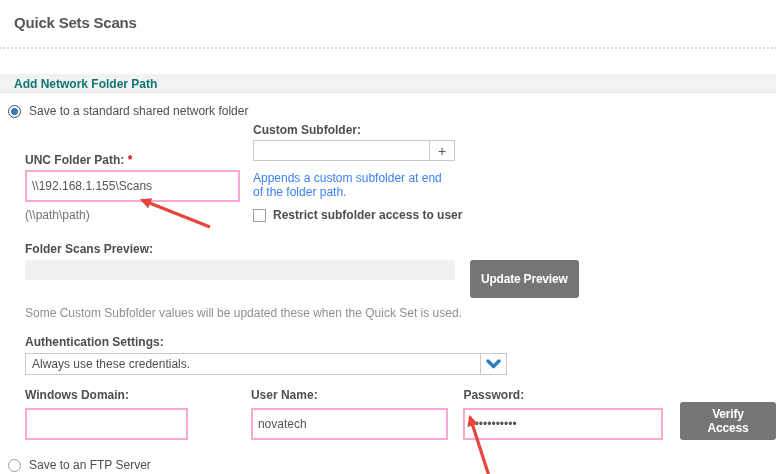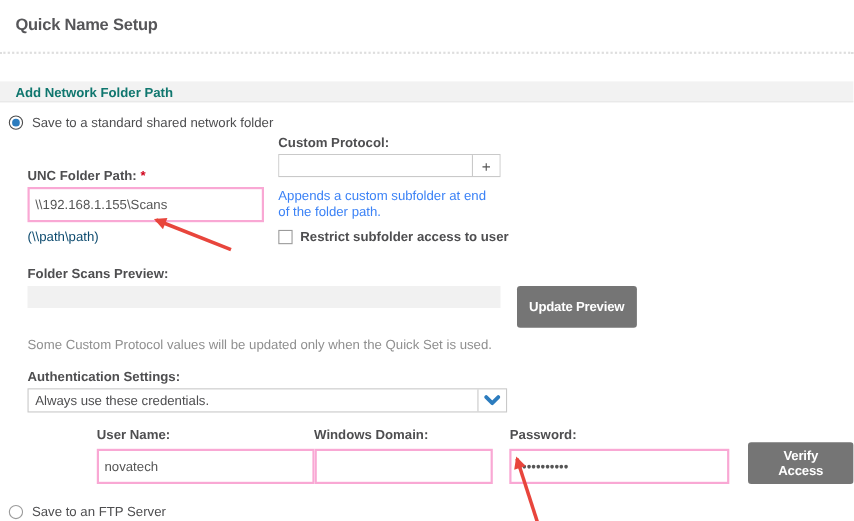--- a/index.html
+++ b/index.html
@@ -30,21 +30,21 @@
   .col-unc { width:215px; }
   .col-sub { width:202px; margin-left:13px; }
 
   .field-label { font-weight:bold; margin-bottom:3px; white-space:nowrap; }
   .req { color:#d0021b; font-weight:bold; }
 
   .text-input { width:100%; height:32px; border:2px solid #f9a8d4;
     background:#fff; font-family:"Liberation Sans", sans-serif;
     font-size:12px; color:#555; padding:0 5px; outline:none; }
 
-  .hint { color:#0c4a6e; margin-top:6px; }
+  .hint { color:#737373; margin-top:6px; }
 
   .input-group { display:flex; width:202px; height:21px; border:1px solid #c9c9c9; background:#fff; }
   .input-group input { flex:1; border:none; height:19px; font-family:"Liberation Sans", sans-serif;
     font-size:12px; color:#555; padding:0 5px; outline:none; min-width:0; }
   .plus-btn { flex:0 0 25px; border-left:1px solid #c9c9c9; background:#fff;
     display:flex; align-items:center; justify-content:center; font-size:14px;
     color:#555; cursor:pointer; }
 
   .help-text { color:#3b82f6; margin-top:10px; line-height:14px; width:200px; }
 
@@ -55,21 +55,21 @@
   .preview-block { margin-top:20px; }
   .preview-row { display:flex; align-items:flex-start; margin-top:4px; }
   .preview-box { width:430px; height:20px; background:#f1f1f1; border:none; }
   .btn { background:#757575; color:#fff; font-weight:bold; font-size:12px;
     font-family:"Liberation Sans", sans-serif; border:none; border-radius:3px;
     height:38px; padding:0 11px; cursor:pointer; letter-spacing:-0.2px; }
   .btn-update { margin-left:15px; }
   .note { color:#8f8f8f; margin-top:8px; }
 
   .auth-block { margin-top:15px; }
-  .dropdown { display:flex; width:436px; height:22px; border:1px solid #c9c9c9;
+  .dropdown { display:flex; width:482px; height:22px; border:1px solid #c9c9c9;
     background:#fff; margin-top:4px; cursor:pointer; }
   .dropdown-value { flex:1; display:flex; align-items:center; padding-left:6px; color:#4e4e50; }
   .dropdown-arrow { flex:0 0 26px; border-left:1px solid #c9c9c9;
     display:flex; align-items:center; justify-content:center; }
 
   .cred-row { display:flex; margin-top:13px; align-items:flex-end; }
   .cred-field { display:flex; flex-direction:column; }
   .cred-field .text-input { margin-top:3px; }
   .f-domain { width:165px; }
   .f-user { width:200px; margin-left:63px; }
@@ -78,21 +78,21 @@
 
   .ftp-desc { color:#8f8f8f; margin:8px 0 0 8px; }
 
   .arrows { position:absolute; left:0; top:0; pointer-events:none; }
 </style>
 </head>
 <body>
 
 <div class="page">
 
-  <div class="page-title">Quick Name Setup</div>
+  <div class="page-title">Quick Sets Scans</div>
   <div class="divider"></div>
 
   <div class="section-header">Add Network Folder Path</div>
 
   <div class="radio-row">
     <span class="radio selected"></span>
     <span class="radio-label">Save to a standard shared network folder</span>
   </div>
 
   <div class="form-area">
@@ -101,62 +101,62 @@
       <div class="col-unc">
         <div class="field-label">
           <span>UNC Folder Path:</span>
           <span class="req">*</span>
         </div>
         <input class="text-input" type="text" value="\\192.168.1.155\Scans" style="">
         <div class="hint">(\\path\path)</div>
       </div>
 
       <div class="col-sub">
-        <div class="field-label">Custom Protocol:</div>
+        <div class="field-label">Custom Subfolder:</div>
         <div class="input-group">
           <input type="text" value="" style="">
           <div class="plus-btn">+</div>
         </div>
         <div class="help-text">Appends a custom subfolder at end of the folder path.</div>
         <div class="checkbox-row">
           <span class="checkbox"></span>
           <span class="checkbox-label">Restrict subfolder access to user</span>
         </div>
       </div>
     </div>
 
     <div class="preview-block">
       <div class="field-label">Folder Scans Preview:</div>
       <div class="preview-row">
         <div class="preview-box"></div>
         <button class="btn btn-update">Update Preview</button>
       </div>
-      <div class="note">Some Custom Protocol values will be updated only when the Quick Set is used.</div>
+      <div class="note">Some Custom Subfolder values will be updated these when the Quick Set is used.</div>
     </div>
 
     <div class="auth-block">
       <div class="field-label">Authentication Settings:</div>
       <div class="dropdown">
         <div class="dropdown-value">Always use these credentials.</div>
         <div class="dropdown-arrow">
           <svg width="15" height="10" viewBox="0 0 15 10">
             <polyline points="2,2 7.5,7.5 13,2" fill="none" stroke="#2c7cbe" stroke-width="3.4" stroke-linecap="round" stroke-linejoin="round"></polyline>
           </svg>
         </div>
       </div>
     </div>
 
     <div class="cred-row">
+      <div class="cred-field f-domain">
+        <div class="field-label">Windows Domain:</div>
+        <input class="text-input" type="text" value="" style="">
+      </div>
       <div class="cred-field f-user">
         <div class="field-label">User Name:</div>
         <input class="text-input" type="text" value="novatech" style="">
-      </div>
-      <div class="cred-field f-domain">
-        <div class="field-label">Windows Domain:</div>
-        <input class="text-input" type="text" value="" style="">
       </div>
       <div class="cred-field f-pass">
         <div class="field-label">Password:</div>
         <input class="text-input" type="text" value="•••••••••••" style="">
       </div>
       <button class="btn btn-verify">Verify Access</button>
     </div>
 
   </div>
 

